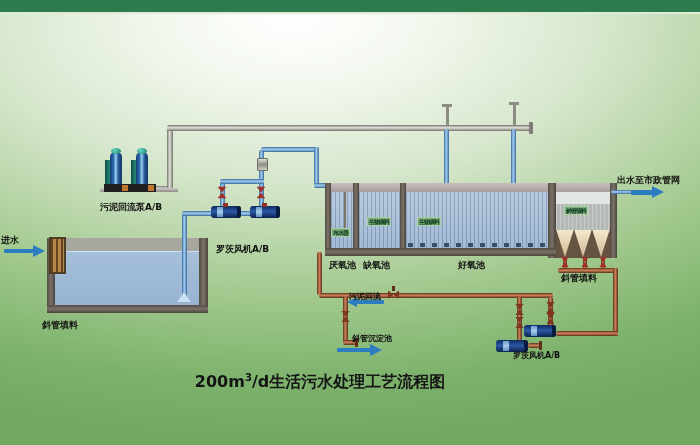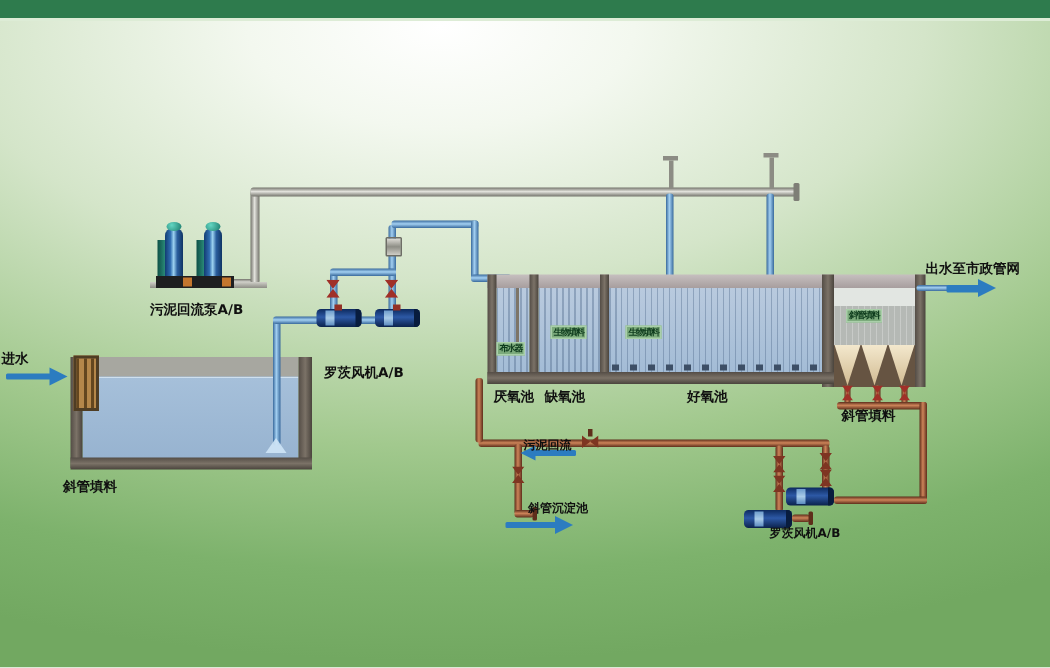--- a/index.html
+++ b/index.html
@@ -207,14 +207,17 @@
     <div class="pumpcap"></div>
   </div>
   <div class="pumpbody" style="left:496px;top:340px;width:32px;height:12px;">
     <div class="pumpband" style="left:7px;"></div>
     <div class="pumpcap"></div>
   </div>
   <div class="sh" style="left:528px;top:343px;width:12px;height:5px;"></div>
   <div class="abs" style="left:539px;top:341px;width:3px;height:9px;background:#5e2e1b;border-radius:1px;"></div>
   <div class="lbl" style="left:513px;top:351px;font-size:8px;">罗茨风机A/B</div>
 
+  <div class="title" style="left:320px;top:372px;">
+    <span>200m</span><sup>3</sup><span>/d生活污水处理工艺流程图</span>
+  </div>
 
 </div>
 
 </body></html>

